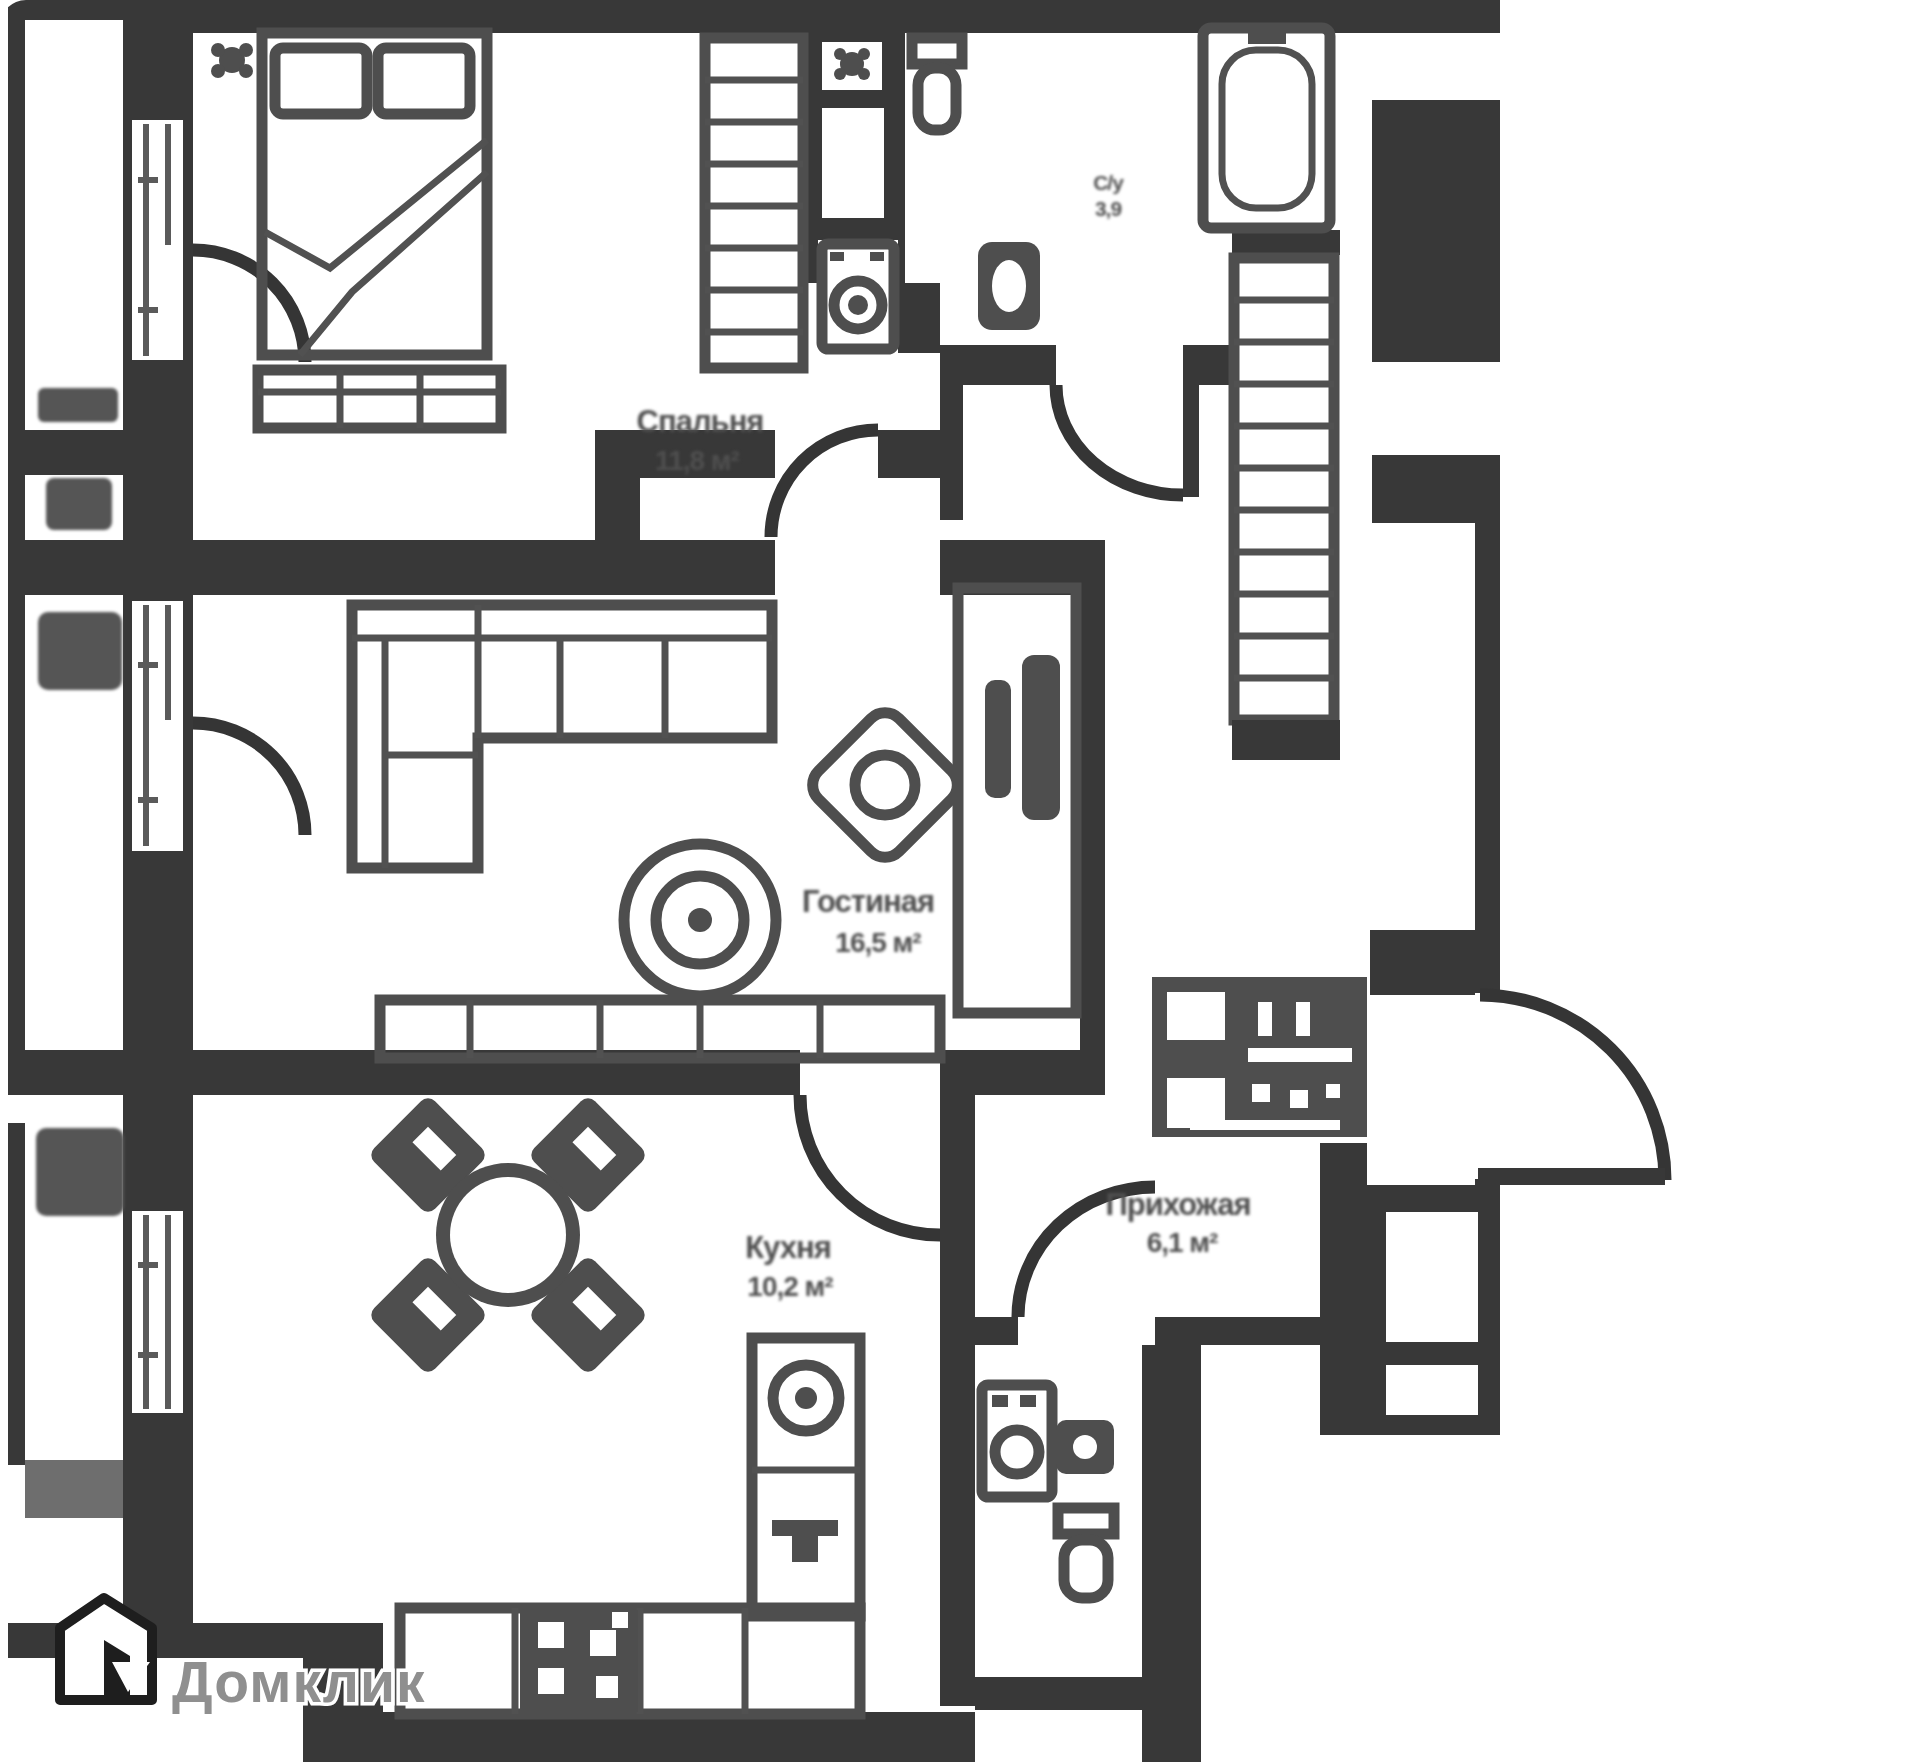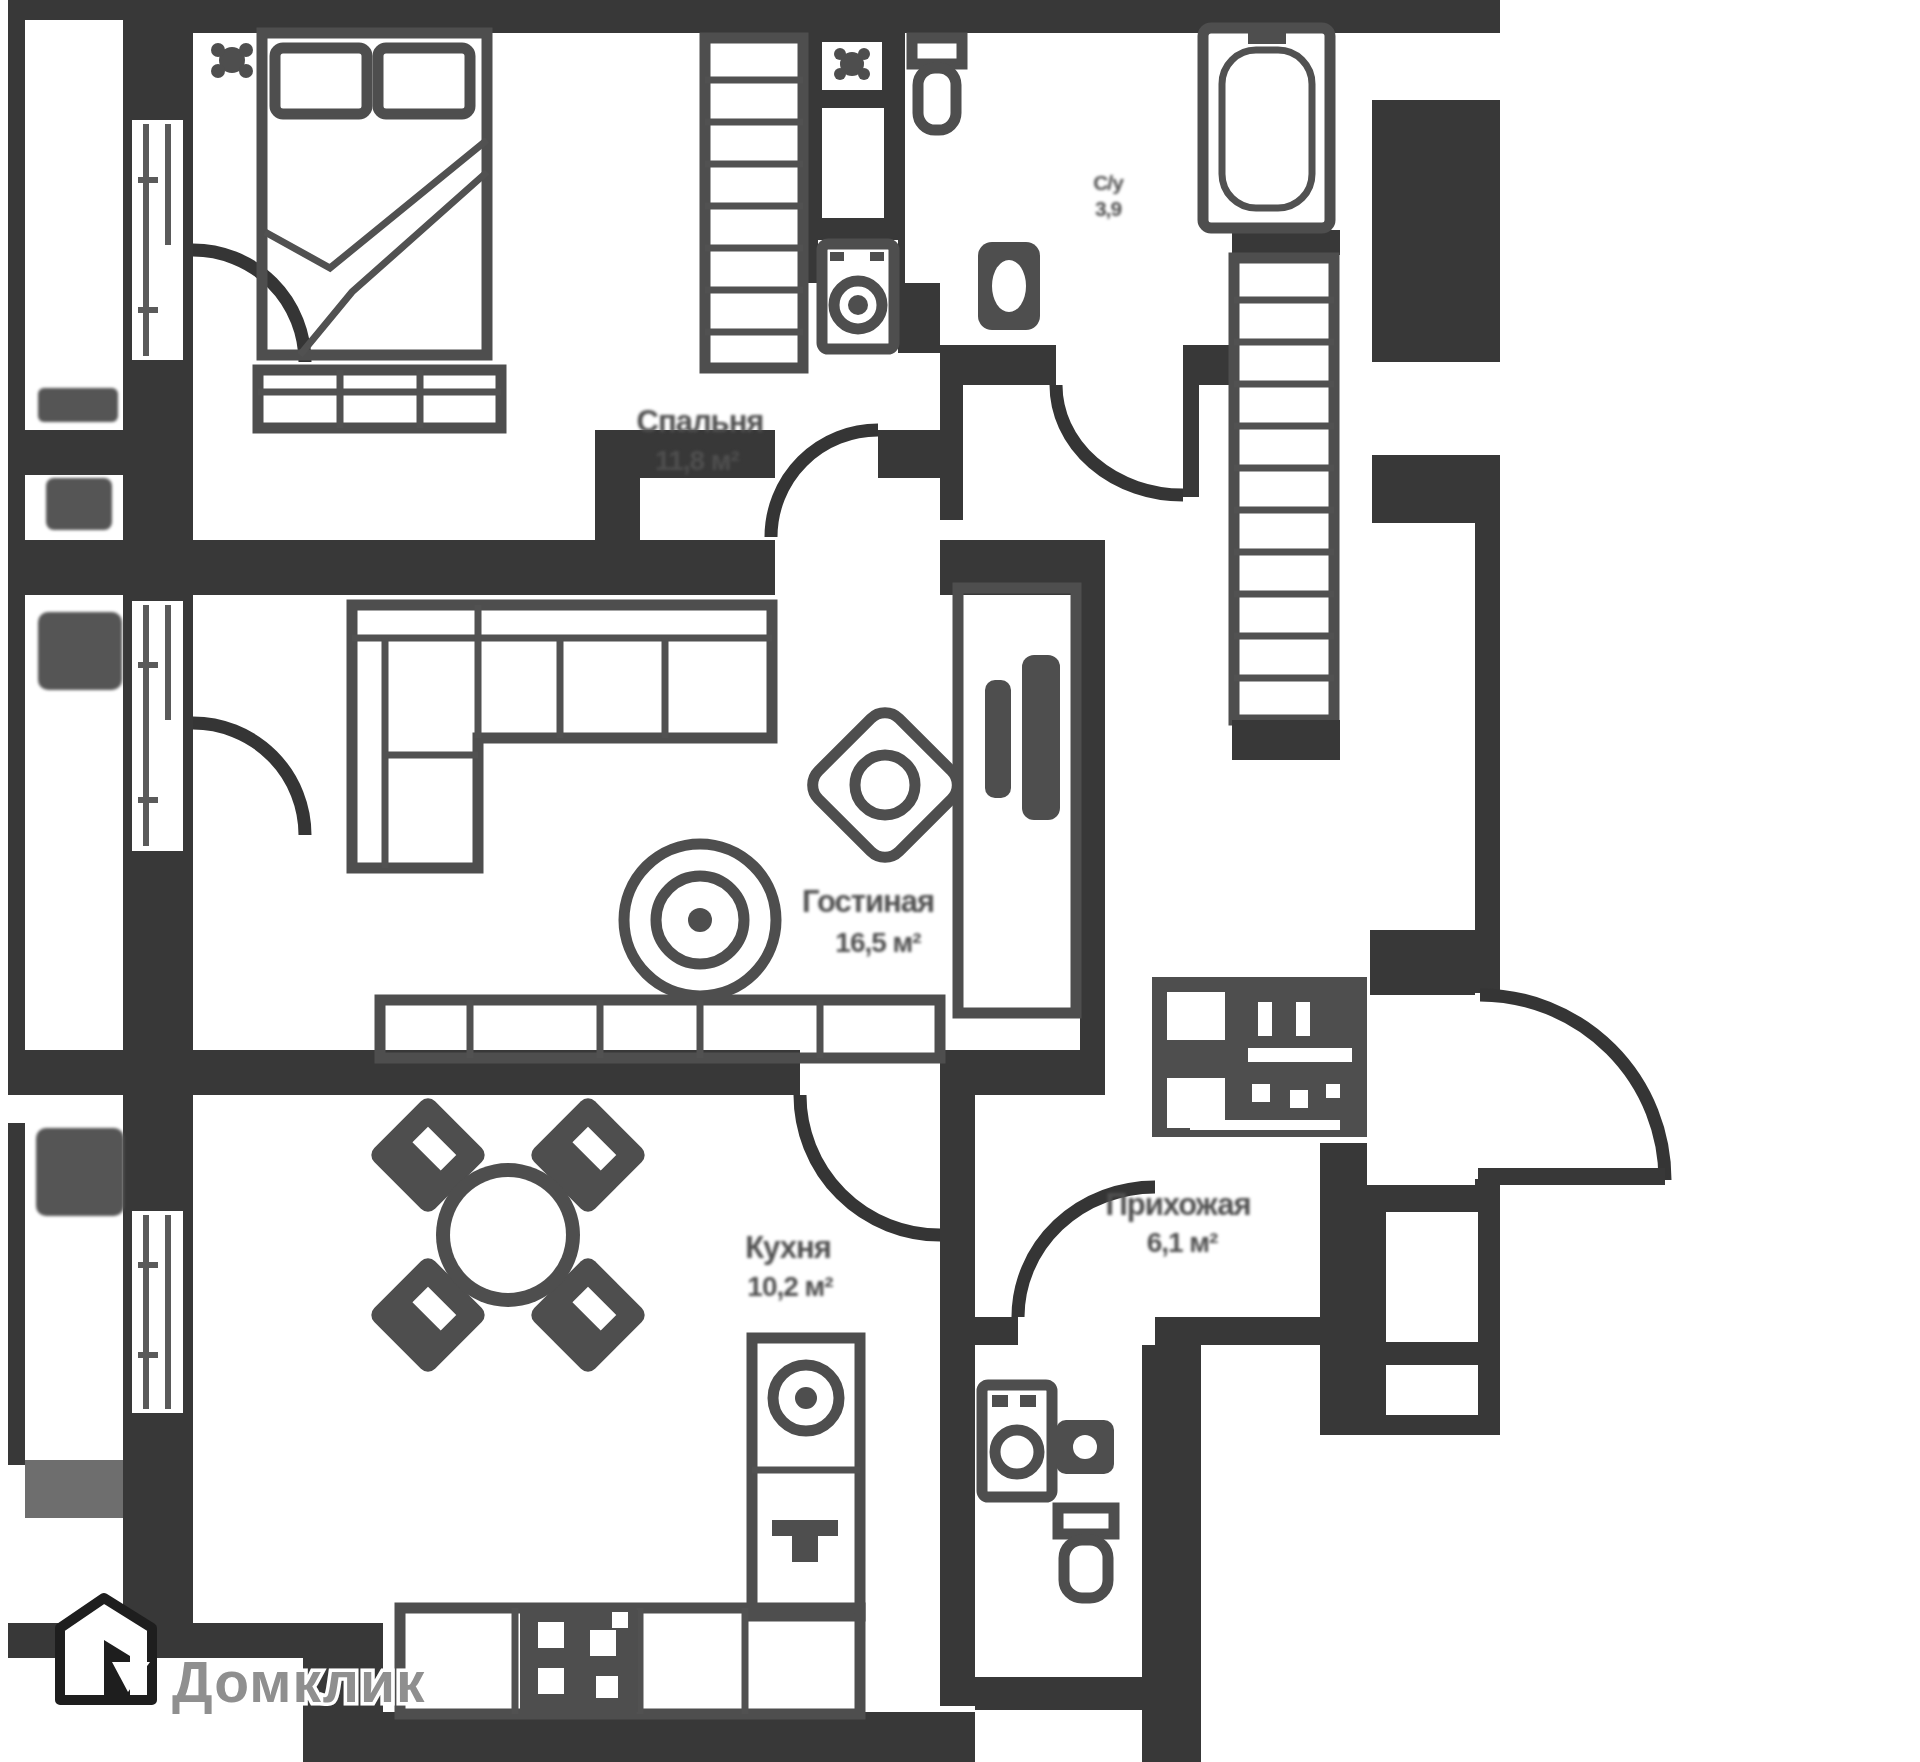--- a/index.html
+++ b/index.html
@@ -1,17 +1,17 @@
 <!DOCTYPE html>
 <html><head>
 <meta charset="utf-8">
 <style>
   html,body{margin:0;padding:0;background:#ffffff;}
   body{font-family:"Liberation Sans", sans-serif;}
-  .stage{position:relative;width:1920px;height:1762px;background:#fff;overflow:hidden;}
+  .stage{position:relative;width:1920px;height:1762px;background:#fff;overflow:hidden;border-radius:26px;}
   svg{display:block;}
   .wall{fill:#383838;}
   .slab{fill:#6e6e6e;}
   .furn{fill:none;stroke:#4e4e4e;stroke-width:11;}
   .furnThin{fill:none;stroke:#515151;stroke-width:7;}
   .furnFill{fill:#4e4e4e;stroke:none;}
   .whiteFill{fill:#ffffff;stroke:none;}
   .arc{fill:none;stroke:#353535;stroke-width:13;}
   .mull{stroke:#5a5a5a;stroke-width:6;fill:none;}
   .room-label{fill:#4f4f4f;font-weight:bold;filter:blur(1.4px);letter-spacing:-1px;}

